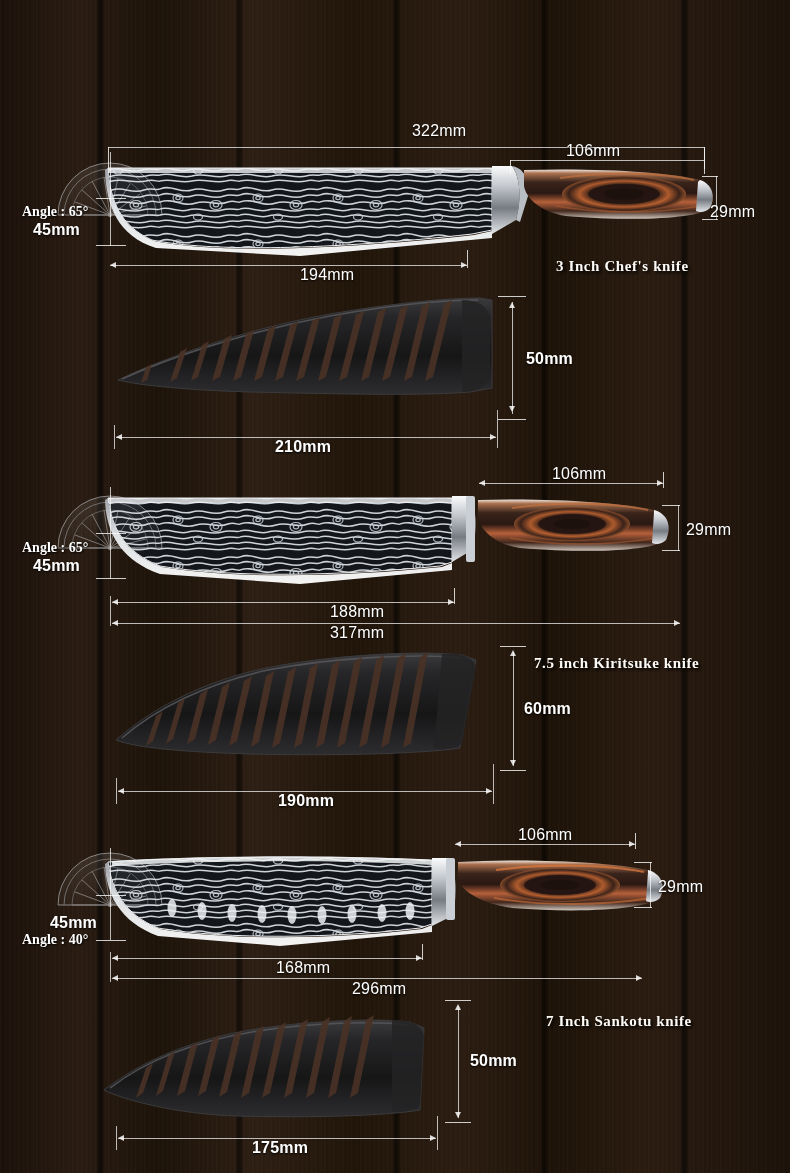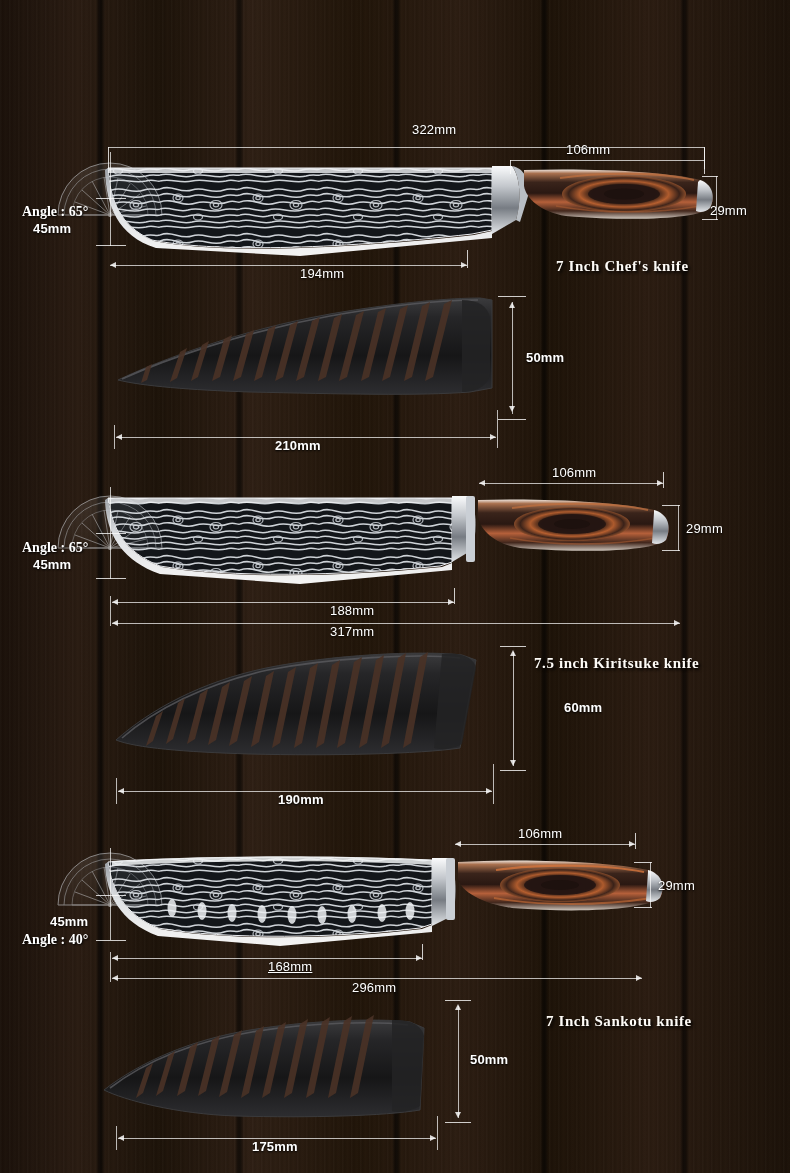--- a/index.html
+++ b/index.html
@@ -73,21 +73,21 @@
     font-size: 42px;
     letter-spacing: 2px;
     color: #f3efe9;
     text-shadow: 2px 2px 3px rgba(0,0,0,0.9);
   }
 
   
   .dim {
     position: absolute;
     color: #ffffff;
-    font-size: 13px;
+    font-size: 16px;
     font-family: "Liberation Sans", sans-serif;
     white-space: nowrap;
     text-shadow: 0 1px 2px rgba(0,0,0,0.95);
     letter-spacing: 0.2px;
   }
   .dim.b { font-weight: bold; }
 
   .angle-label {
     position: absolute;
     color: #ffffff;
@@ -447,21 +447,21 @@
     <div class="tick-h" style="left:96px; top:245px; width:30px;"></div>
     <div class="angle-label" style="left:22px; top:204px;">Angle : 65°</div>
     <div class="dim b" style="left:33px; top:221px;">45mm</div>
 
     <div class="hline" style="left:110px; top:265px; width:357px;"></div>
     <div class="arrow left" style="left:110px; top:262px;"></div>
     <div class="arrow right" style="left:461px; top:262px;"></div>
     <div class="tick-v" style="left:467px; top:250px; height:18px;"></div>
     <div class="dim" style="left:300px; top:266px;">194mm</div>
 
-    <div class="prod-name" style="left:556px; top:258px;">7 Inch Chef's knife</div>
+    <div class="prod-name" style="left:556px; top:258px;">3 Inch Chef's knife</div>
   </div>
 
   <div>
 
     <div class="vline" style="left:512px; top:302px; height:112px;"></div>
     <div class="arrow down" style="left:509px; top:406px;"></div>
     <div class="arrow up" style="left:509px; top:302px;"></div>
     <div class="tick-h" style="left:498px; top:296px; width:28px;"></div>
     <div class="tick-h" style="left:498px; top:419px; width:28px;"></div>
     <div class="dim b" style="left:526px; top:350px;">50mm</div>
@@ -508,21 +508,21 @@
     <div class="prod-name" style="left:534px; top:655px;">7.5 inch Kiritsuke knife</div>
   </div>
 
   <div>
 
     <div class="vline" style="left:513px; top:652px; height:114px;"></div>
     <div class="arrow up" style="left:510px; top:650px;"></div>
     <div class="arrow down" style="left:510px; top:760px;"></div>
     <div class="tick-h" style="left:500px; top:646px; width:26px;"></div>
     <div class="tick-h" style="left:500px; top:770px; width:26px;"></div>
-    <div class="dim b" style="left:524px; top:700px;margin-left:40px;">60mm</div>
+    <div class="dim b" style="left:524px; top:700px;">60mm</div>
 
     <div class="hline" style="left:118px; top:791px; width:374px;"></div>
     <div class="arrow left" style="left:118px; top:788px;"></div>
     <div class="arrow right" style="left:486px; top:788px;"></div>
     <div class="vline" style="left:116px; top:778px; height:26px;"></div>
     <div class="vline" style="left:493px; top:764px; height:40px;"></div>
     <div class="dim b" style="left:278px; top:792px;">190mm</div>
   </div>
 
   <div>
@@ -541,21 +541,21 @@
     <div class="vline" style="left:110px; top:848px; height:92px;"></div>
     <div class="tick-h" style="left:96px; top:895px; width:30px;"></div>
     <div class="tick-h" style="left:96px; top:940px; width:30px;"></div>
     <div class="dim b" style="left:50px; top:914px;">45mm</div>
     <div class="angle-label" style="left:22px; top:932px;">Angle : 40°</div>
 
     <div class="hline" style="left:112px; top:958px; width:310px;"></div>
     <div class="arrow left" style="left:112px; top:955px;"></div>
     <div class="arrow right" style="left:416px; top:955px;"></div>
     <div class="tick-v" style="left:422px; top:944px; height:16px;"></div>
-    <div class="dim" style="left:268px; top:959px;text-decoration:underline;">168mm</div>
+    <div class="dim" style="left:276px; top:959px;">168mm</div>
 
     <div class="hline" style="left:112px; top:978px; width:530px;"></div>
     <div class="arrow left" style="left:112px; top:975px;"></div>
     <div class="arrow right" style="left:636px; top:975px;"></div>
     <div class="vline" style="left:110px; top:952px; height:30px;"></div>
     <div class="dim" style="left:352px; top:980px;">296mm</div>
 
     <div class="prod-name" style="left:546px; top:1013px;">7 Inch Sankotu knife</div>
   </div>
 

